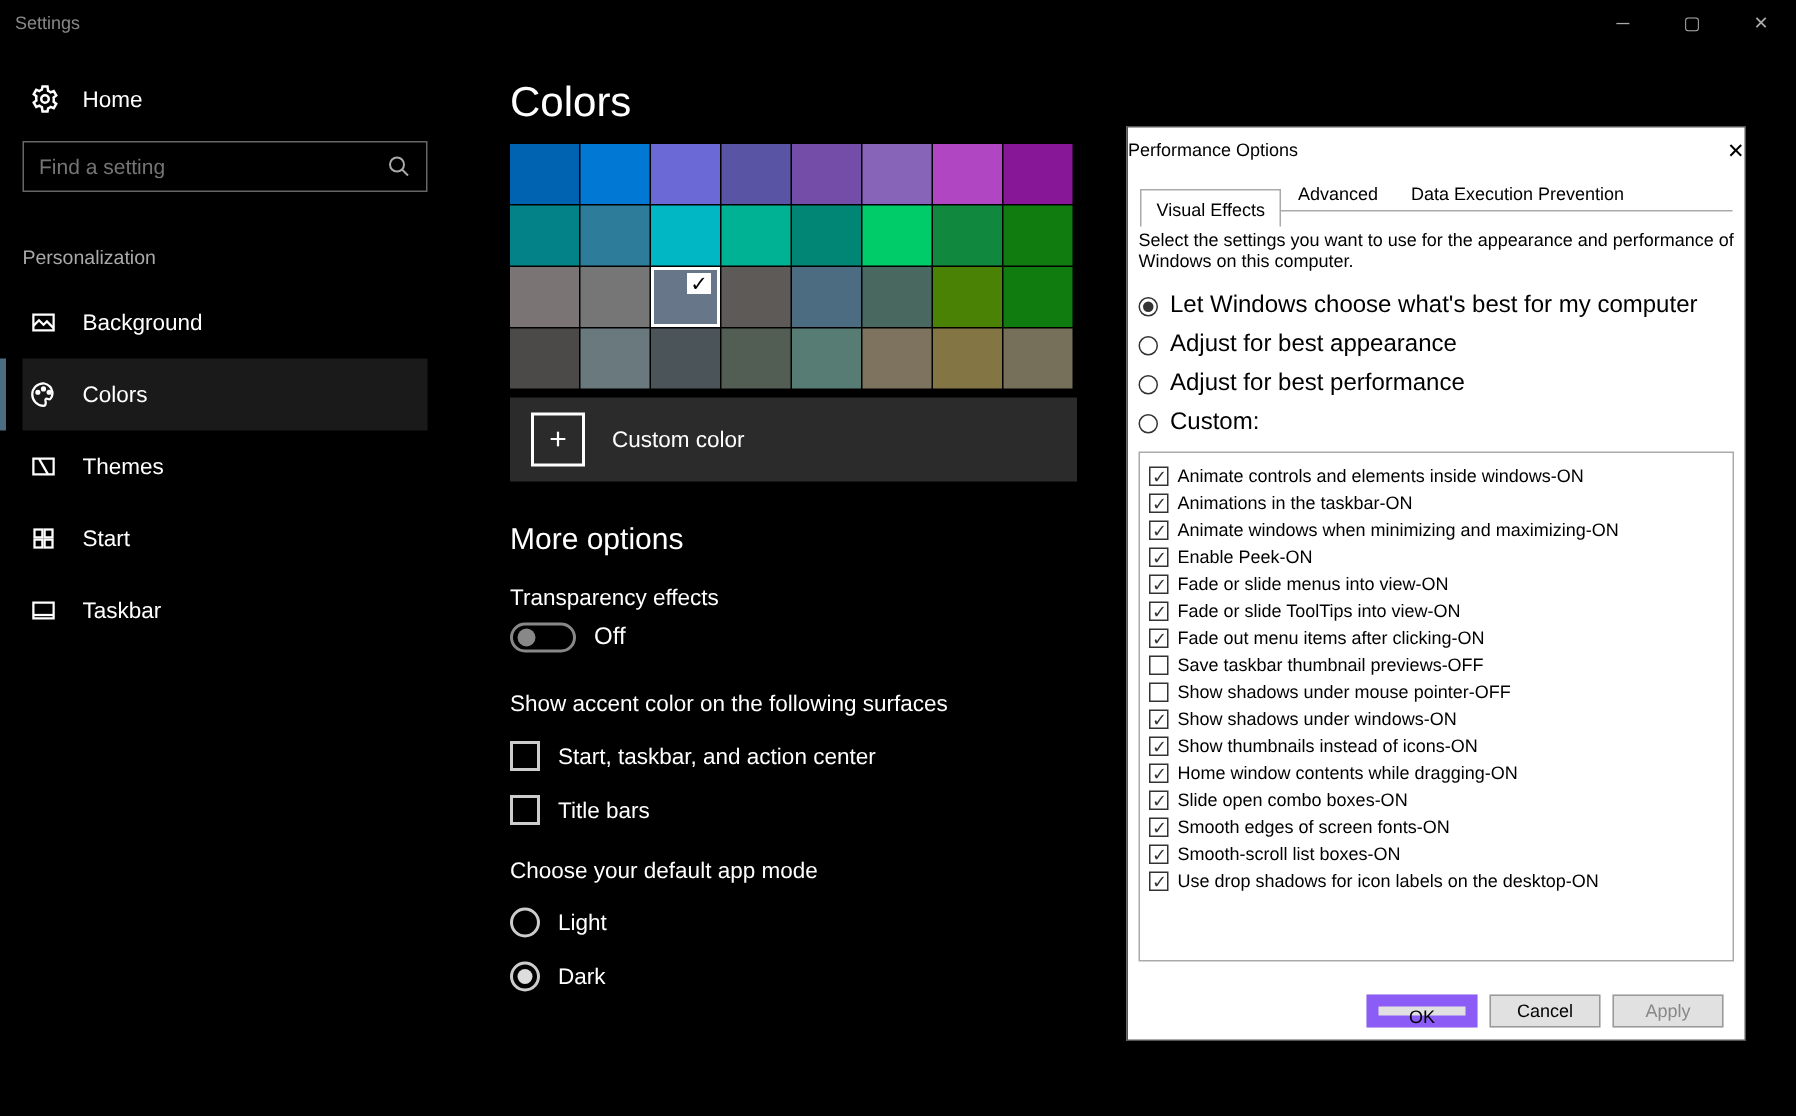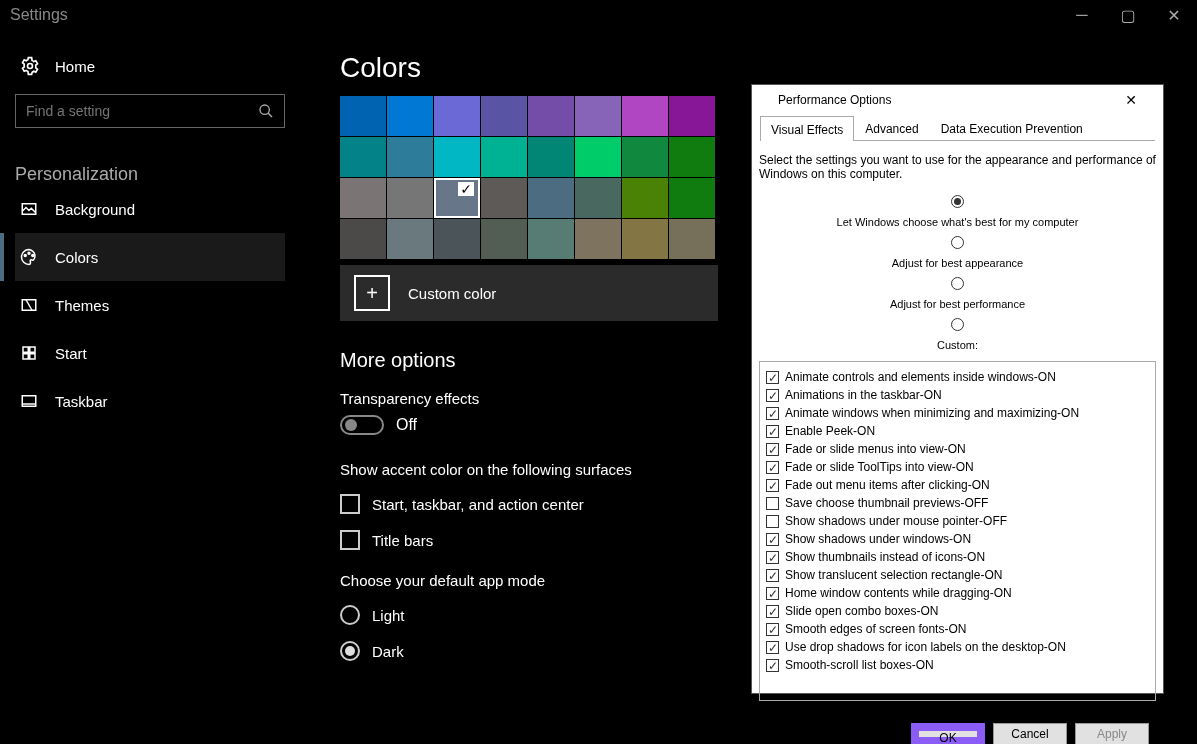--- a/index.html
+++ b/index.html
@@ -1,28 +1,28 @@
 <!DOCTYPE html>
 <html><head>
 <meta charset="utf-8">
 <style>
 * { margin: 0; padding: 0; box-sizing: border-box; font-family: "Segoe UI", sans-serif; }
 body { background: #000; color: #fff; width: 1197px; height: 744px; overflow: hidden; position: relative; }
 
-.titlebar { display: flex; align-items: center; height: 30px; padding-left: 10px; font-size: 16px; color: #888; }
+.titlebar { display: flex; align-items: center; height: 30px; padding-left: 10px; font-size: 12px; color: #888; }
 .titlebar .winbtns { margin-left: auto; display: flex; }
 .titlebar .winbtns span { width: 46px; height: 30px; display: flex; align-items: center; justify-content: center; color: #aaa; }
 
 .sidebar { position: absolute; left: 0; top: 30px; width: 300px; padding: 18px 15px; }
 .home { display: flex; align-items: center; gap: 15px; padding: 8px 5px 18px; font-size: 15px; }
 .gear { width: 20px; height: 20px; }
 .search { border: 1px solid #666; height: 34px; display: flex; align-items: center; padding: 0 10px; margin-bottom: 36px; }
 .search input { flex: 1; background: transparent; border: none; color: #ccc; font-size: 14px; outline: none; }
 .search svg { width: 16px; height: 16px; }
-.groupname { color: #aaa; font-size: 18px; }
+.groupname { color: #aaa; font-size: 13px; margin-bottom: 12px; }
 .navitem { display: flex; align-items: center; gap: 17px; height: 48px; padding-left: 5px; font-size: 15px; position: relative; }
 .navitem.active { background: #1a1a1a; }
 .navitem.active::before { content: ""; position: absolute; left: -15px; top: 0; bottom: 0; width: 4px; background: #4c6c82; }
 .navicon { width: 18px; height: 18px; flex-shrink: 0; }
 
 .main { position: absolute; left: 340px; top: 52px; right: 30px; }
 .h1 { font-size: 28px; font-weight: 300; margin-bottom: 12px; }
 .palette { display: grid; grid-template-columns: repeat(8, 46px); grid-auto-rows: 40px; gap: 1px; margin-bottom: 6px; }
 .swatch { border: 1px solid transparent; position: relative; }
 .swatch.selected { border: 2px solid #fff; }
@@ -34,27 +34,27 @@
 .toggle { display: flex; align-items: center; gap: 12px; }
 .toggle-track { width: 44px; height: 20px; border: 2px solid #888; border-radius: 10px; position: relative; }
 .toggle-track::after { content: ""; position: absolute; left: 3px; top: 2px; width: 12px; height: 12px; background: #888; border-radius: 50%; }
 .chk { display: flex; align-items: center; gap: 12px; margin: 16px 0; font-size: 15px; }
 .chkbox, .rad { width: 20px; height: 20px; border: 2px solid #ccc; }
 .rad { border-radius: 50%; position: relative; }
 .rad.on::after { content: ""; position: absolute; inset: 3px; background: #ddd; border-radius: 50%; }
 
 
 .dialog { position: absolute; left: 751px; top: 84px; width: 413px; height: 610px; background: #fff; color: #000; border: 1px solid #555; font-size: 12px; }
-.dlgtitle { display: flex; align-items: center; height: 30px; padding: 0 26px; }
+.dlgtitle { display: flex; align-items: center; height: 30px; padding: 0 0; }
 .dlgtitle .x { margin-left: auto; font-size: 14px; }
 .tabs { display: flex; border-bottom: 1px solid #aaa; margin: 0 8px; }
 .tab { padding: 6px 10px 4px; border: 1px solid transparent; border-bottom: none; font-size: 12px; }
-.tab.active { background: #fff; border-color: #aaa; position: relative; top: 1px; }
+.tab.active { background: #fff; border-color: #aaa; position: relative; top: 11px; }
 .dlgbody { padding: 12px 7px; }
-.radrow { display: flex; align-items: center; gap: 8px; margin: 8px 0; font-size: 11px; flex-direction: column; }
+.radrow { display: flex; align-items: center; gap: 8px; margin: 8px 0; font-size: 16px; }
 .radrow .rad2 { width: 13px; height: 13px; border: 1px solid #333; border-radius: 50%; position: relative; }
 .radrow .rad2.on::after { content: ""; position: absolute; inset: 2px; background: #333; border-radius: 50%; }
 .effectbox { border: 1px solid #aaa; height: 340px; margin-top: 10px; padding: 6px; overflow: auto; }
 .effrow { display: flex; align-items: center; gap: 6px; font-size: 12px; line-height: 18px; }
 .effrow .cb { width: 13px; height: 13px; border: 1px solid #333; position: relative; flex-shrink: 0; }
 .effrow .cb.on::after { content: "✓"; position: absolute; left: 1px; top: -3px; font-size: 12px; color: #333; }
 .dlgbtns { display: flex; gap: 8px; justify-content: flex-end; padding: 10px 14px; }
 .dlgbtns button { width: 74px; height: 22px; font-size: 12px; background: #e1e1e1; border: 1px solid #999; }
 .dlgbtns button.primary { border: 8px solid #8b5cf6; }
 .dlgbtns button.disabled { color: #888; }
@@ -249,57 +249,53 @@
         <div class="effrow">
           <div class="cb on"></div>
           <span>Fade or slide ToolTips into view-ON</span>
         </div>
         <div class="effrow">
           <div class="cb on"></div>
           <span>Fade out menu items after clicking-ON</span>
         </div>
         <div class="effrow">
           <div class="cb"></div>
-          <span>Save choose thumbnail previews-OFF</span>
+          <span>Save taskbar thumbnail previews-OFF</span>
         </div>
         <div class="effrow">
           <div class="cb"></div>
           <span>Show shadows under mouse pointer-OFF</span>
         </div>
         <div class="effrow">
           <div class="cb on"></div>
           <span>Show shadows under windows-ON</span>
         </div>
         <div class="effrow">
           <div class="cb on"></div>
           <span>Show thumbnails instead of icons-ON</span>
         </div>
         <div class="effrow">
           <div class="cb on"></div>
-          <span>Show translucent selection rectangle-ON</span>
-        </div>
-        <div class="effrow">
-          <div class="cb on"></div>
           <span>Home window contents while dragging-ON</span>
         </div>
         <div class="effrow">
           <div class="cb on"></div>
           <span>Slide open combo boxes-ON</span>
         </div>
         <div class="effrow">
           <div class="cb on"></div>
           <span>Smooth edges of screen fonts-ON</span>
         </div>
         <div class="effrow">
           <div class="cb on"></div>
+          <span>Smooth-scroll list boxes-ON</span>
+        </div>
+        <div class="effrow">
+          <div class="cb on"></div>
           <span>Use drop shadows for icon labels on the desktop-ON</span>
-        </div>
-        <div class="effrow">
-          <div class="cb on"></div>
-          <span>Smooth-scroll list boxes-ON</span>
         </div>
       </div>
   </div>
   <div class="dlgbtns">
     <button class="primary">OK</button>
     <button>Cancel</button>
     <button class="disabled">Apply</button>
   </div>
 </div>
 

